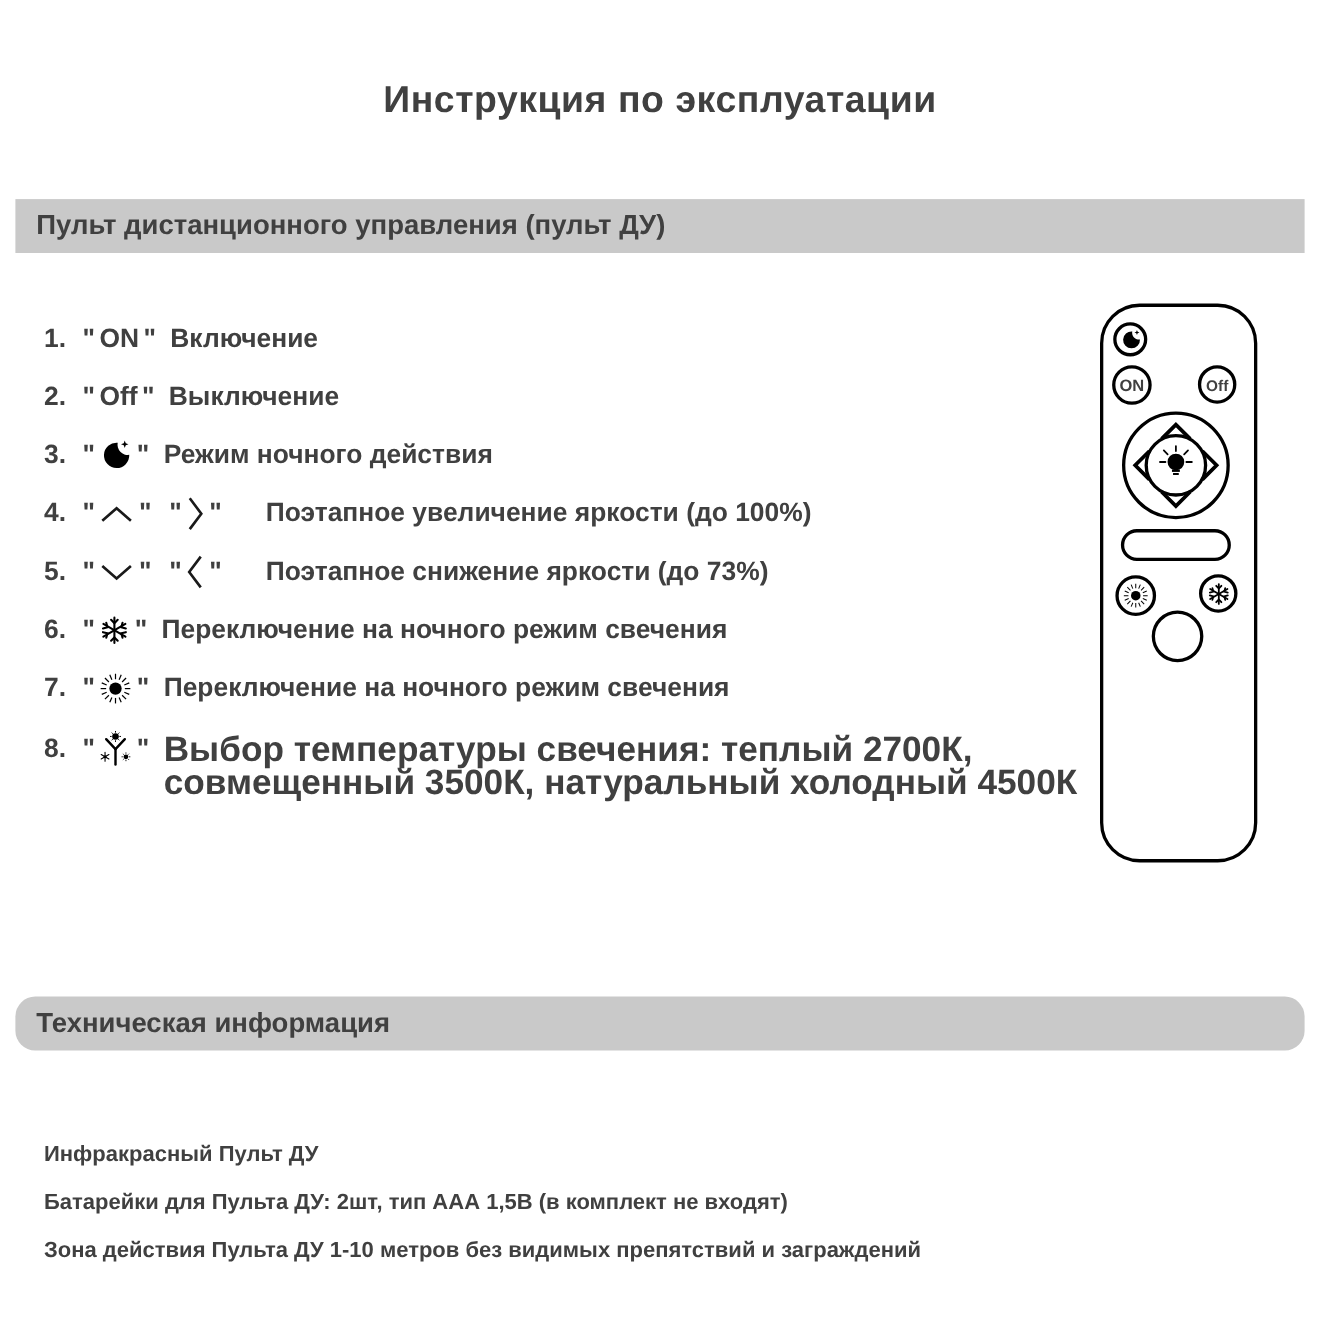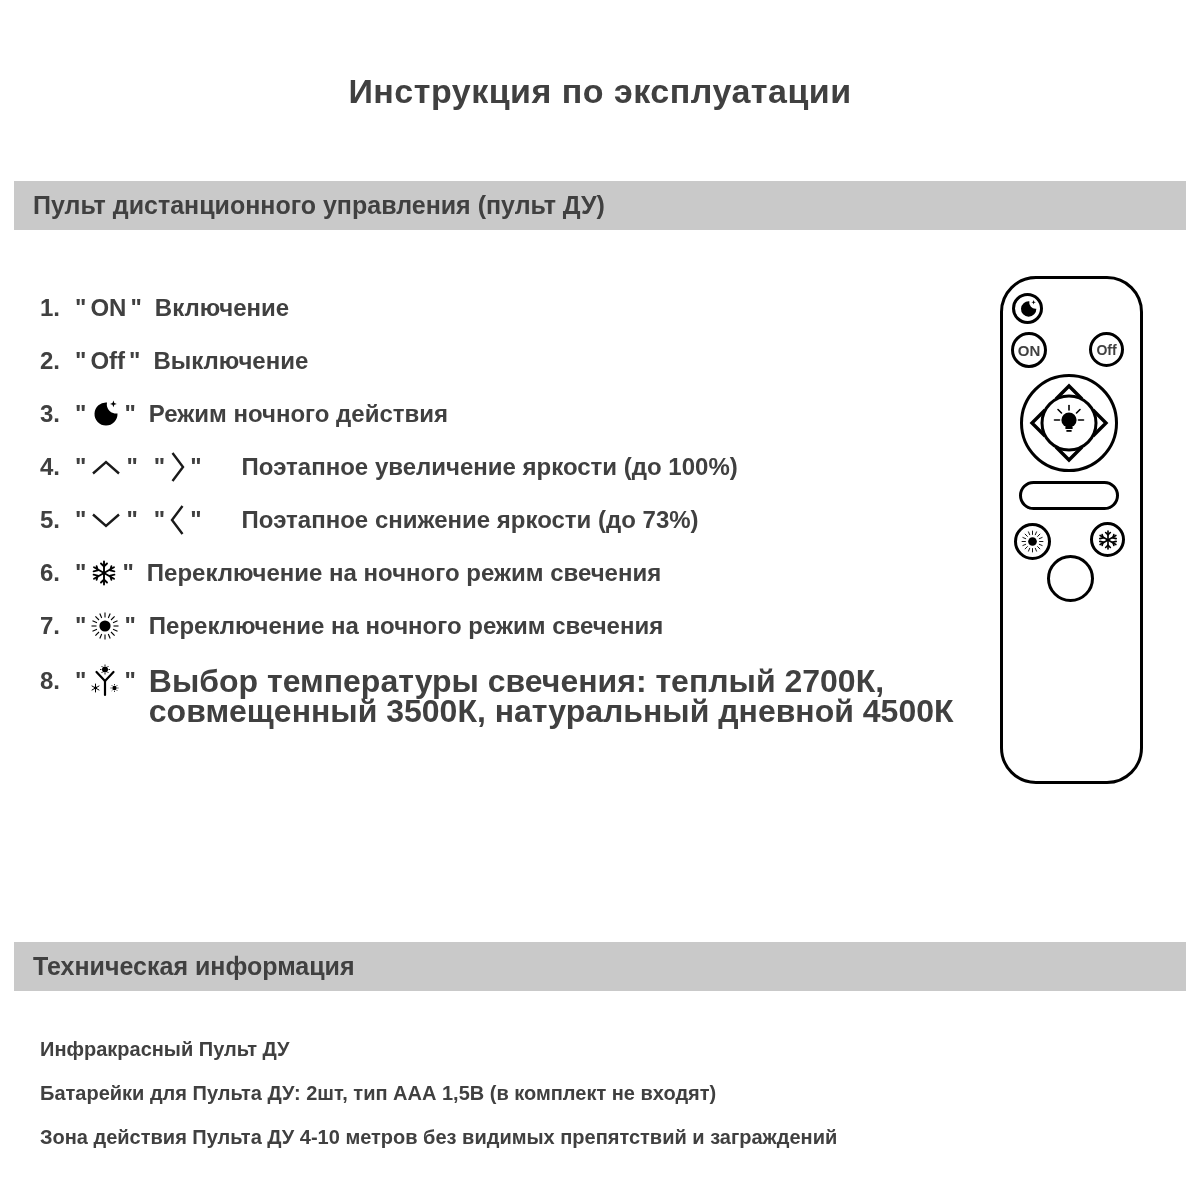--- a/index.html
+++ b/index.html
@@ -3,21 +3,21 @@
 <meta charset="utf-8">
 <style>
   html,body{margin:0;padding:0;background:#fff;}
   .page{position:relative;width:1200px;height:1200px;background:#fff;overflow:hidden;
         font-family:"Liberation Sans",sans-serif;font-weight:bold;color:#404040;}
   .page-title{position:absolute;top:72px;left:0;width:100%;text-align:center;
         font-size:34px;letter-spacing:0.5px;}
   .banner{position:absolute;left:14px;width:1172px;height:49px;background:#c9c9c9;
         display:flex;align-items:center;padding-left:19px;box-sizing:border-box;font-size:25px;}
   .banner-remote{top:154px;margin-top:27px;}
-  .banner-tech{top:942px;}
+  .banner-tech{top:906px;border-radius:18px;}
   .list{position:absolute;left:40px;top:295px;font-size:24px;}
   .row{display:flex;align-items:center;height:26px;margin-bottom:27px;white-space:nowrap;}
   .row .num{margin-right:11px;}
   .q{margin:0 4px;}
   .gap{width:8px;}
   .lbl{margin-left:9px;}
   .lbl-far{margin-left:36px;}
   .icon{display:inline-flex;align-items:center;justify-content:center;}
   .two-line{line-height:30px;font-size:32px;}
   .row-8{align-items:flex-start;height:auto;margin-bottom:0;}
@@ -206,21 +206,21 @@
                 <line x1="26.5" y1="26" x2="27.3" y2="26.8"></line>
               <line x1="27.3" y1="21.2" x2="26.5" y2="22"></line>
                 <line x1="22.5" y1="26" x2="21.7" y2="26.8"></line>
             </g>
           </svg>
         </span>
         <span class="q">"</span>
       </span>
       <span class="two-line lbl">
         <div>Выбор температуры свечения: теплый 2700К,</div>
-        <div>совмещенный 3500К, натуральный дневной 4500К</div>
+        <div>совмещенный 3500К, натуральный холодный 4500К</div>
       </span>
     </div>
 
   </div>
 
   <div class="remote">
 
     <div class="rbtn btn-moon">
       <span class="icon">
         <svg width="20" height="20" viewBox="0 0 30 30">
@@ -308,16 +308,16 @@
 
   </div>
 
   <div class="banner banner-tech">
     <span>Техническая информация</span>
   </div>
 
   <div class="tech-lines">
     <div>Инфракрасный Пульт ДУ</div>
     <div>Батарейки для Пульта ДУ: 2шт, тип ААА 1,5В (в комплект не входят)</div>
-    <div>Зона действия Пульта ДУ 4-10 метров без видимых препятствий и заграждений</div>
+    <div>Зона действия Пульта ДУ 1-10 метров без видимых препятствий и заграждений</div>
   </div>
 
 </div>
 
 </body></html>

